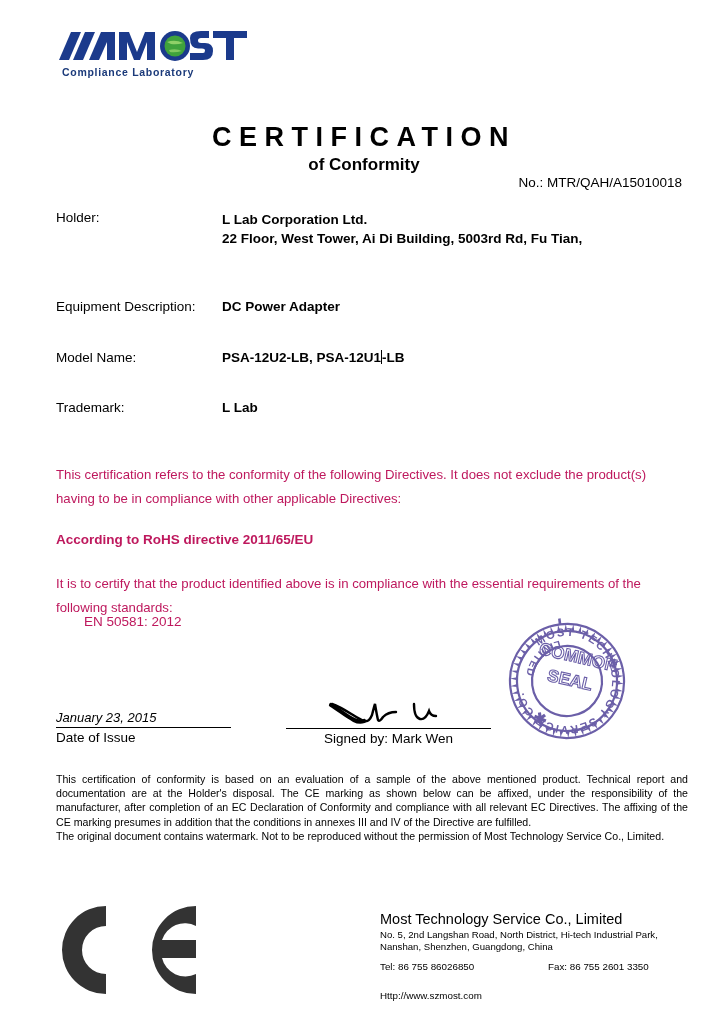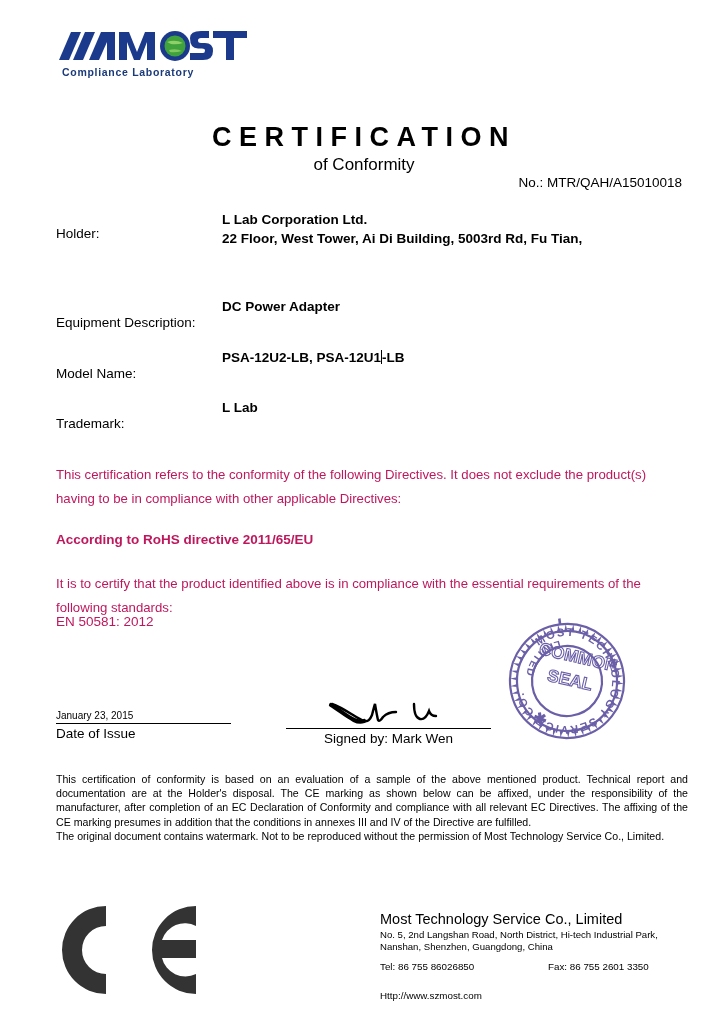--- a/index.html
+++ b/index.html
@@ -56,21 +56,21 @@
     letter-spacing: 7.5px;
     color: #000;
   }
   #title-sub {
     position: absolute;
     left: 0;
     top: 155px;
     width: 728px;
     text-align: center;
     font-size: 17px;
-    font-weight: normal;
+    font-weight: bold;
     color: #000;
   }
   #cert-number {
     position: absolute;
     right: 46px;
     top: 175px;
     font-size: 13.5px;
     color: #000;
     white-space: nowrap;
   }
@@ -78,21 +78,21 @@
   
   .field-row {
     position: absolute;
     left: 56px;
     width: 640px;
     font-size: 13.5px;
   }
   .field-label {
     position: absolute;
     left: 0;
-    top: 16px;
+    top: 0;
     white-space: nowrap;
   }
   .field-value {
     position: absolute;
     left: 166px;
     top: 0;
     font-weight: bold;
     white-space: nowrap;
   }
   .field-value .vline {
@@ -125,20 +125,21 @@
   #para-directives { top: 463px; }
   #para-rohs {
     top: 528px;
     font-weight: bold;
     font-size: 13.5px;
   }
   #para-certify { top: 572px; }
   #para-standard {
     top: 610px;
     font-size: 13.5px;
+    margin-left: 28px;
   }
 
   
   #seal {
     position: absolute;
     left: 503px;
     top: 617px;
     width: 128px;
     height: 128px;
     transform: rotate(-7deg);
@@ -146,23 +147,24 @@
   #seal svg { display: block; }
 
   
   #date-block {
     position: absolute;
     left: 56px;
     top: 710px;
     width: 175px;
   }
   #date-value {
-    font-size: 10px;
+    font-size: 13px;
     padding-bottom: 2px;
     white-space: nowrap;
+    font-style: italic;
   }
   #date-rule {
     border-top: 1.3px solid #000;
     width: 175px;
   }
   #date-caption {
     font-size: 13.5px;
     padding-top: 2px;
   }
 

